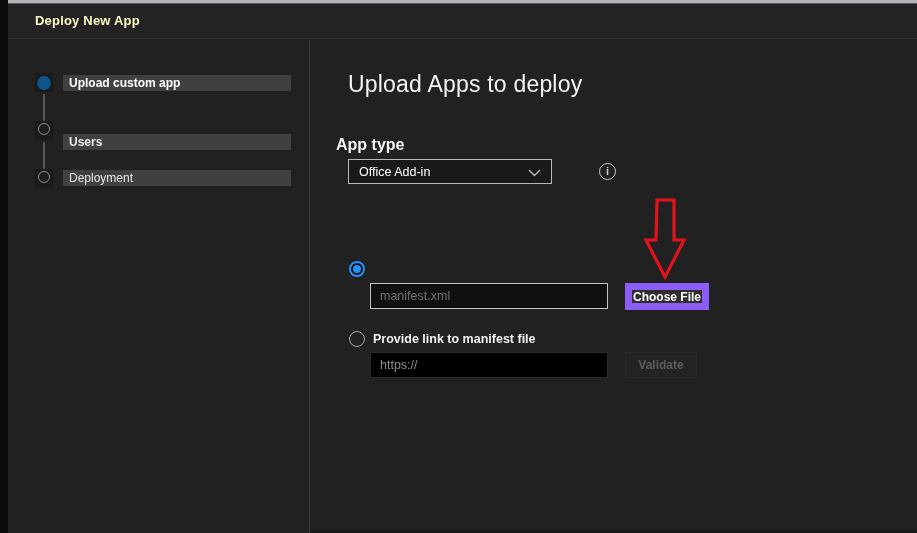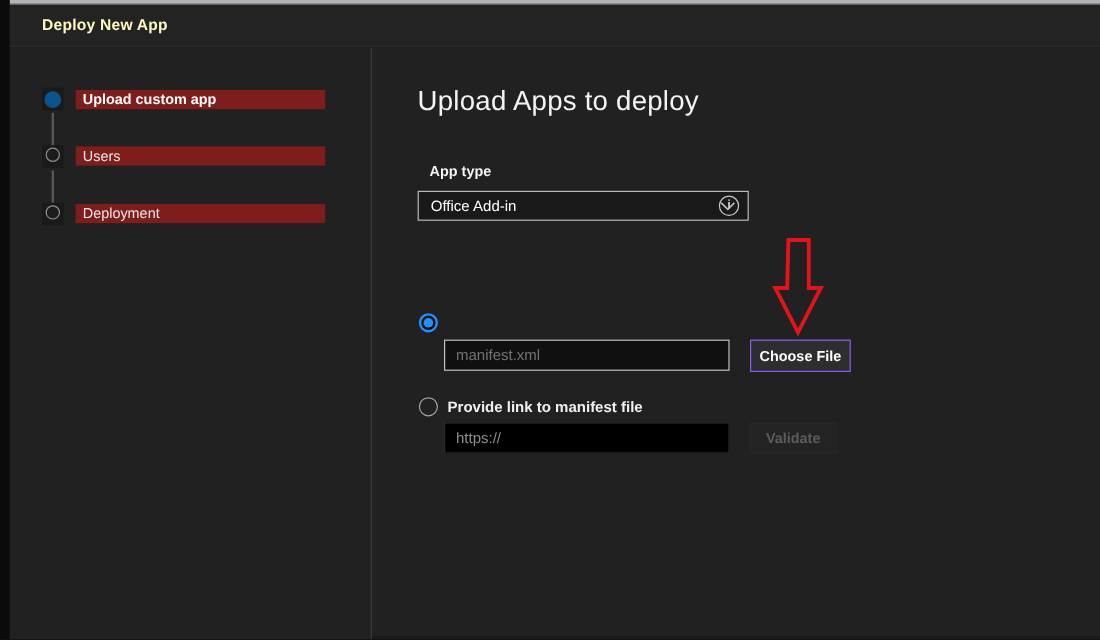--- a/index.html
+++ b/index.html
@@ -17,46 +17,46 @@
   
   .header { position: absolute; left: 8px; top: 4px; width: 909px; height: 35px; background: #232323; border-bottom: 1px solid #2d2d2d; }
   .header .title { position: absolute; left: 27px; top: 9px; font-size: 13px; font-weight: 700; color: #fef9c3; letter-spacing: .2px; }
 
   
   .sidebar { position: absolute; left: 8px; top: 40px; width: 302px; height: 493px; background: #212121; border-right: 1px solid #3a3a3a; }
   .step-square { position: absolute; left: 27px; width: 18px; height: 19px; background: #1a1a1a; }
   .step-circle { position: absolute; border-radius: 50%; }
   .step-circle.active { left: 29px; width: 14px; height: 14px; background: #0e548c; }
   .step-circle.idle { left: 30px; width: 12px; height: 12px; background: #1c1c1c; border: 1.5px solid #8f8f8f; }
-  .step-bar { position: absolute; left: 55px; width: 208px; height: 16px; background: #7f1d1d; line-height: 16px; padding-left: 6px; font-size: 12px; color: #e8e8e8; white-space: nowrap; overflow: hidden; }
+  .step-bar { position: absolute; left: 55px; width: 228px; height: 16px; background: #404040; line-height: 16px; padding-left: 6px; font-size: 12px; color: #e8e8e8; white-space: nowrap; overflow: hidden; }
   .step-bar.active { font-weight: 700; color: #ffffff; }
   .connector { position: absolute; left: 35px; width: 2px; background: #565656; }
 
   
   .heading { position: absolute; left: 348px; top: 71px; font-size: 23px; font-weight: 400; color: #f3f3f3; letter-spacing: .2px; }
-  .field-label { position: absolute; left: 358px; font-size: 12px; font-weight: 700; color: #f3f3f3; }
+  .field-label { position: absolute; left: 336px; font-size: 16px; font-weight: 700; color: #f3f3f3; }
 
-  .dropdown { position: absolute; left: 348px; top: 159px; width: 276px; height: 25px; background: #191919; border: 1px solid #b9b9b9; display: flex; align-items: center; padding: 0 10px; cursor: default; }
+  .dropdown { position: absolute; left: 348px; top: 159px; width: 204px; height: 25px; background: #191919; border: 1px solid #b9b9b9; display: flex; align-items: center; padding: 0 10px; cursor: default; }
   .dropdown .value { flex: 1; font-size: 12.5px; color: #ffffff; }
   .dropdown svg { flex: none; }
 
   .info-icon { position: absolute; left: 599px; top: 163px; width: 17px; height: 17px; border: 1.5px solid #c9c9c9; border-radius: 50%; color: #c9c9c9; font-size: 11px; font-weight: 600; display: flex; align-items: center; justify-content: center; line-height: 1; }
 
   .radio { position: absolute; left: 349px; width: 16px; height: 16px; border-radius: 50%; }
   .radio.selected { border: 2px solid #2093fa; background: #0d0d0d; }
   .radio.selected::after { content: ""; position: absolute; left: 2px; top: 2px; width: 8px; height: 8px; border-radius: 50%; background: #2093fa; }
   .radio.unselected { border: 1.5px solid #a6a6a6; background: transparent; }
   .radio-label { position: absolute; left: 373px; font-size: 12.5px; font-weight: 600; color: #f0f0f0; white-space: nowrap; }
 
   input.text-input { position: absolute; left: 370px; width: 238px; height: 26px; background: #101010; border: 1px solid #c3c3c3; color: #737373; font-family: "Liberation Sans", sans-serif; font-size: 12.5px; padding: 0 9px; outline: none; }
   input.text-input.disabled { background: #000000; border: 1px solid #2b2b2b; color: #8d8d8d; }
   input.text-input.disabled::placeholder { color: #8d8d8d; opacity: 1; }
 
   .btn { position: absolute; display: flex; align-items: center; justify-content: center; font-family: "Liberation Sans", sans-serif; font-size: 12px; cursor: pointer; }
-  .btn.primaryish { left: 625px; top: 283px; width: 84px; height: 27px; background: #2e2e2e; border: 1px solid #8b5cf6; color: #ffffff; font-weight: 700; }
+  .btn.primaryish { left: 625px; top: 283px; width: 84px; height: 27px; background: #2e2e2e; border: 7px solid #8b5cf6; color: #ffffff; font-weight: 700; }
   .btn.disabled { left: 625px; top: 352px; width: 72px; height: 26px; background: #232323; border: 1px solid #282828; color: #5c5c5c; font-weight: 600; cursor: default; }
 
   .annotation-arrow { position: absolute; left: 640px; top: 196px; z-index: 7; pointer-events: none; }
 </style>
 </head>
 <body>
 
 <div id="screen">
 
   <div class="top-strip"></div>
@@ -70,21 +70,21 @@
   <div class="sidebar">
 
     <div class="step-square" style="top:33px;"></div>
     <div class="step-circle active" style="top:36px;"></div>
     <div class="step-bar active" style="top:35px;">Upload custom app</div>
 
     <div class="connector" style="top:54px; height:28px;"></div>
 
     <div class="step-square" style="top:81px;"></div>
     <div class="step-circle idle" style="top:83px;"></div>
-    <div class="step-bar" style="top:82px;">Users</div>
+    <div class="step-bar" style="top:94px;font-weight:bold;">Users</div>
 
     <div class="connector" style="top:102px; height:27px;"></div>
 
     <div class="step-square" style="top:129px;"></div>
     <div class="step-circle idle" style="top:131px;"></div>
     <div class="step-bar" style="top:130px;">Deployment</div>
   </div>
 
   <div class="heading">Upload Apps to deploy</div>
 

